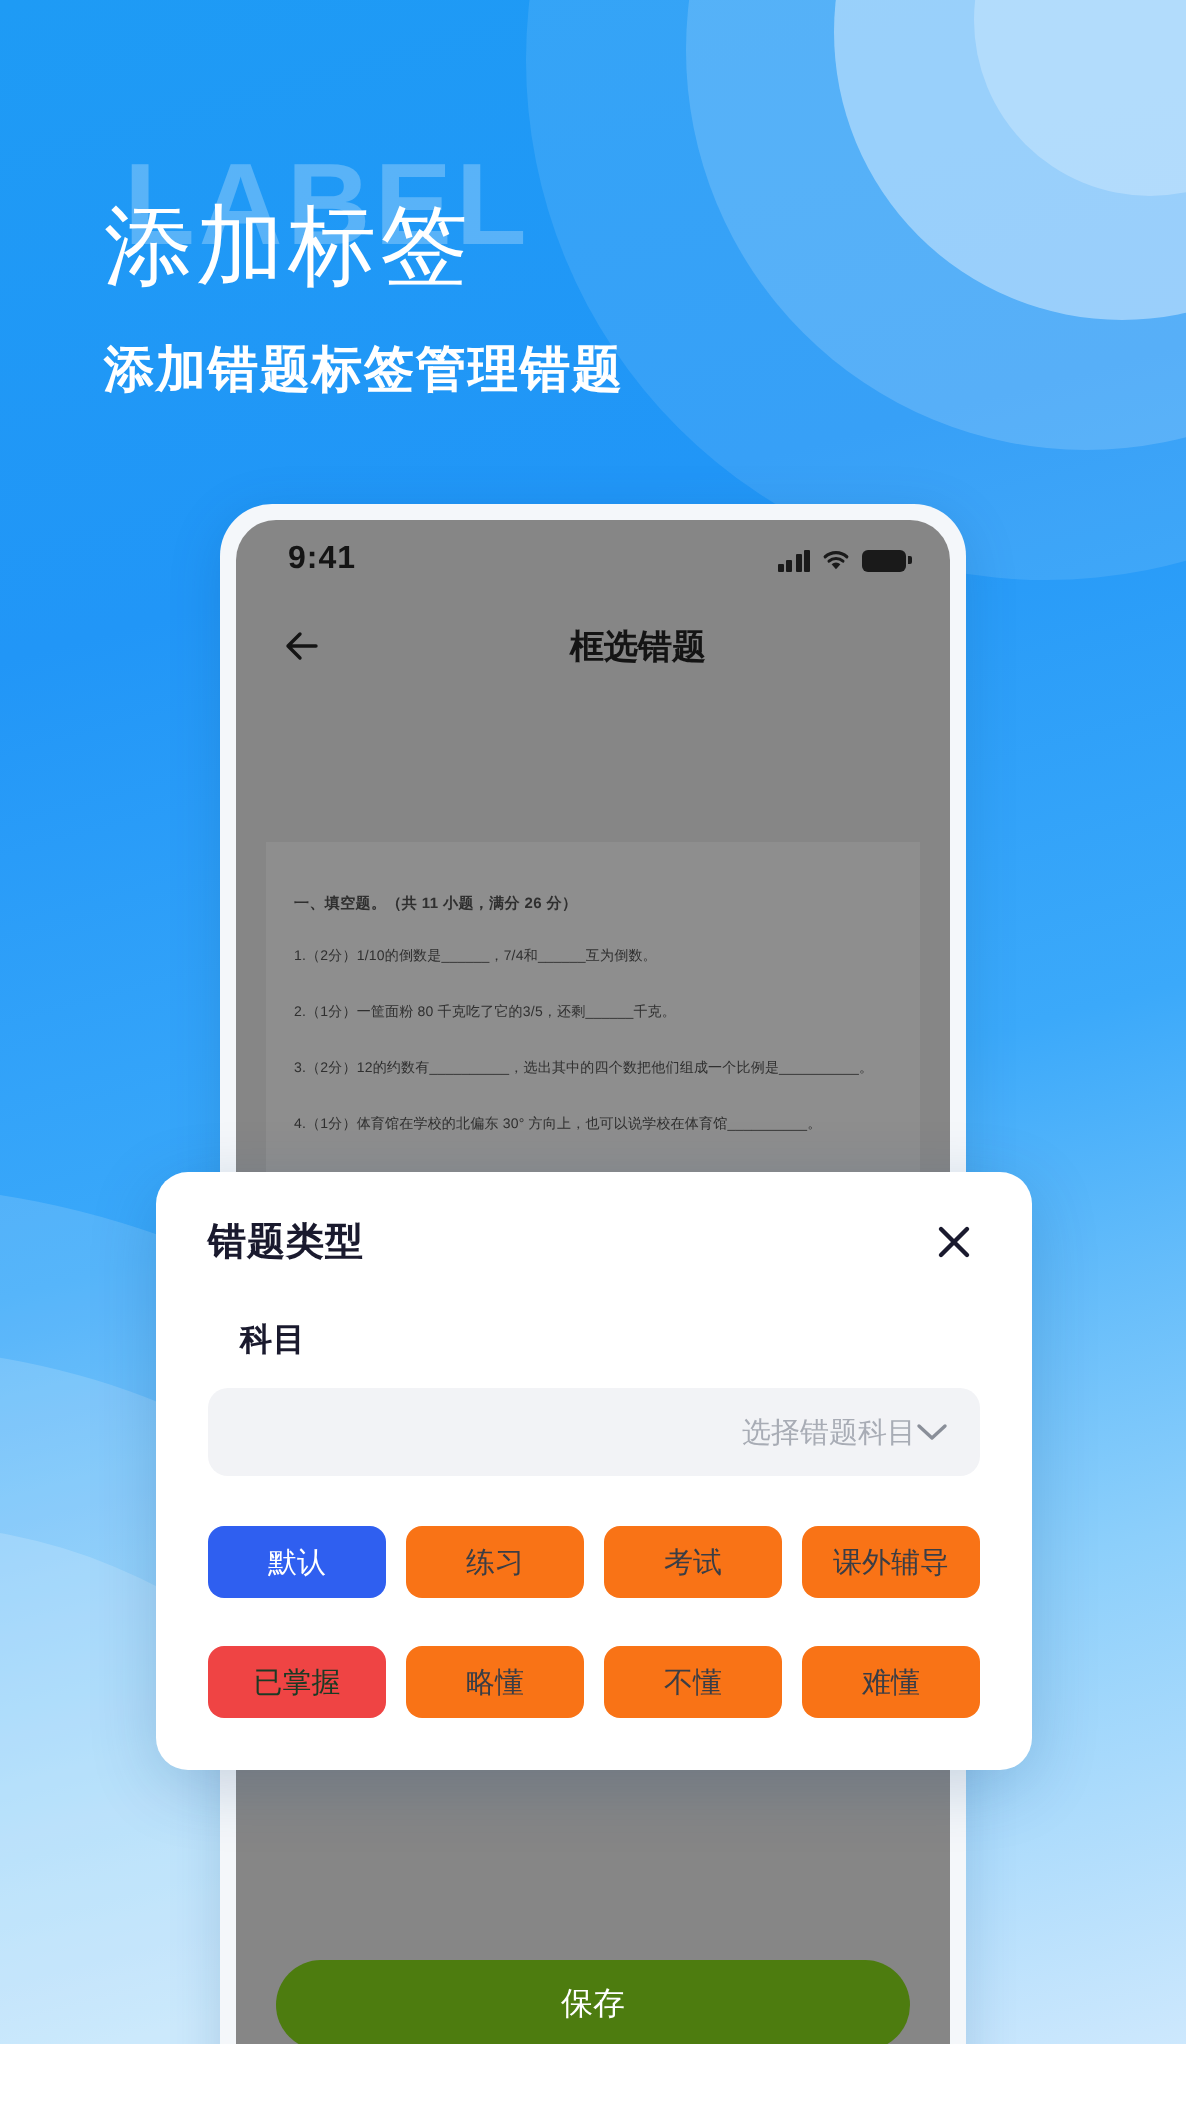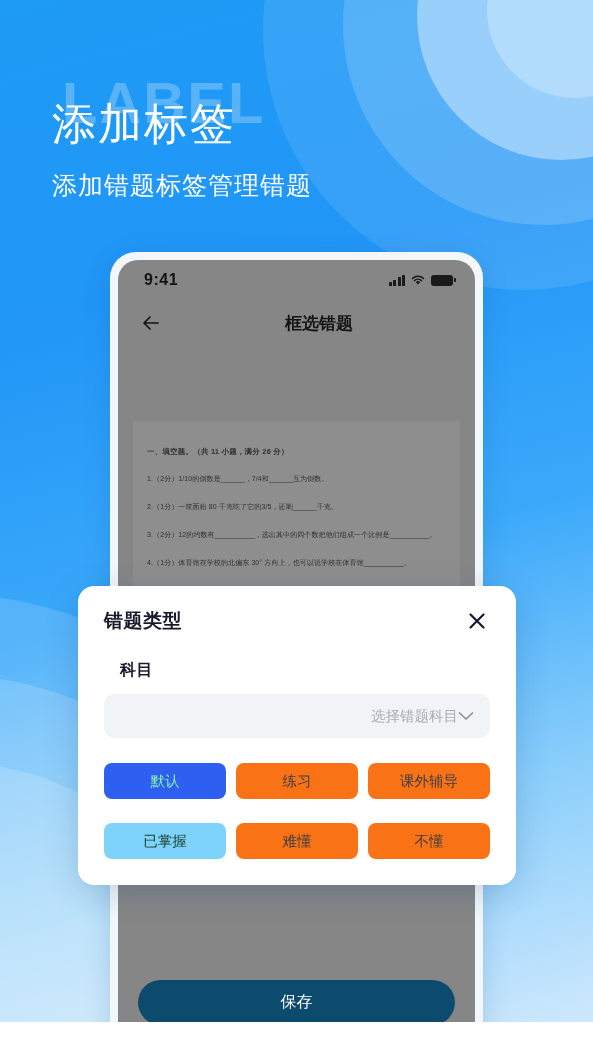--- a/index.html
+++ b/index.html
@@ -54,21 +54,21 @@
     font-weight: normal;
     color: #FFFFFF;
     letter-spacing: 2px;
     line-height: 1;
     margin-top: 28px;
     white-space: nowrap;
   }
   .hero-sub {
     position: relative;
     font-size: 25px;
-    font-weight: normal;
+    font-weight: bold;
     color: #FFFFFF;
     letter-spacing: 1px;
     line-height: 1;
     margin-top: 27px;
     white-space: nowrap;
   }
 
   
   .phone {
     position: absolute;
@@ -169,21 +169,21 @@
   .save-bar {
     position: absolute;
     left: 0; right: 0; bottom: 0;
     padding: 18px 20px 34px 20px;
   }
   .save-btn {
     width: 100%;
     height: 45px;
     border: none;
     border-radius: 23px;
-    background: #0c4a6e;
+    background: #4d7c0f;
     color: #FFFFFF;
     font-size: 16px;
     font-family: inherit;
     cursor: pointer;
   }
 
   
   .modal {
     position: absolute;
     left: 78px;
@@ -246,22 +246,22 @@
     color: #3A3D45;
     font-size: 14.5px;
     font-family: inherit;
     border: none;
     cursor: pointer;
     display: flex;
     align-items: center;
     justify-content: center;
     white-space: nowrap;
   }
-  .chip.sel-blue  { background: #2F5FF0; color: #86efac; }
-  .chip.sel-green { background: #7dd3fc; color: #1A3A24; }
+  .chip.sel-blue  { background: #2F5FF0; color: #ffffff; }
+  .chip.sel-green { background: #ef4444; color: #1A3A24; }
 </style>
 </head>
 <body>
 
 <div id="screen">
 
   <div class="deco deco-tr-1"></div>
   <div class="deco deco-tr-2"></div>
   <div class="deco deco-tr-3"></div>
   <div class="deco deco-tr-4"></div>
@@ -337,23 +337,25 @@
     <div class="select-field">
       <span class="select-placeholder">选择错题科目</span>
       <svg width="16" height="10" viewBox="0 0 16 10">
         <path d="M1.5 2 L8 8 L14.5 2" stroke="#8A8F99" stroke-width="1.7" fill="none" stroke-linecap="round" stroke-linejoin="round"></path>
       </svg>
     </div>
 
     <div class="chip-row">
       <button class="chip sel-blue">默认</button>
       <button class="chip">练习</button>
+      <button class="chip">考试</button>
       <button class="chip">课外辅导</button>
     </div>
 
     <div class="chip-row">
       <button class="chip sel-green">已掌握</button>
+      <button class="chip">略懂</button>
+      <button class="chip">不懂</button>
       <button class="chip">难懂</button>
-      <button class="chip">不懂</button>
     </div>
   </div>
 
 </div>
 
 </body></html>

